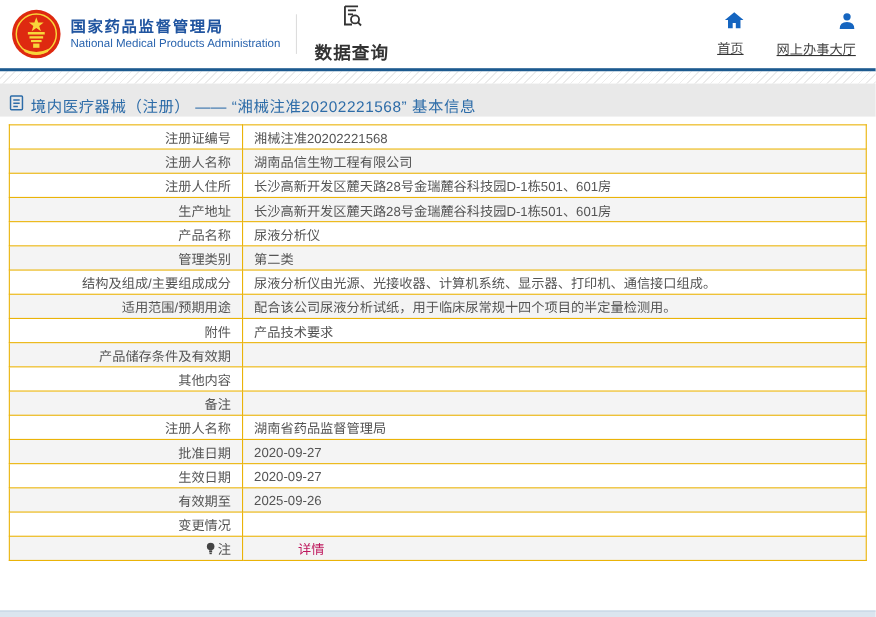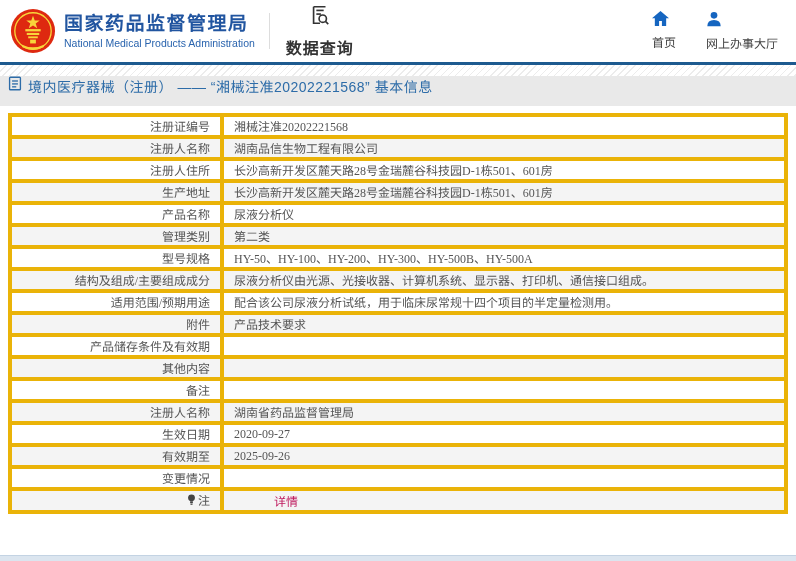--- a/index.html
+++ b/index.html
@@ -10,48 +10,48 @@
   }
   .page { position:relative; width:796px; height:561px; background:#fff; }
 
   
   .site-header {
     height:62px; display:flex; align-items:center; padding:0 18px 0 10px; background:#fff;
   }
   .brand { display:flex; align-items:center; gap:8px; }
   .emblem { width:46px; height:46px; flex:0 0 auto; }
   .brand-text .cn {
-    font-size:19px; font-weight:bold; color:#2155a0; letter-spacing:1.5px; line-height:1.15;
+    font-size:14px; font-weight:bold; color:#2155a0; letter-spacing:1.5px; line-height:1.15;
   }
   .brand-text .en { font-size:10.5px; color:#2a64ae; margin-top:2px; }
   .v-divider { width:1px; height:36px; background:#ddd; margin:0 16px 0 14px; }
   .data-query { display:flex; align-items:center; gap:5px; cursor:pointer;flex-direction:column; }
   .data-query .dq-label { font-size:16px; font-weight:bold; color:#333; letter-spacing:1px; }
   .top-nav { margin-left:auto; display:flex; gap:30px; }
-  .nav-item { display:flex; flex-direction:column; align-items:flex-start; gap:3px; cursor:pointer; }
+  .nav-item { display:flex; flex-direction:column; align-items:flex-end; gap:3px; cursor:pointer;text-decoration:underline; }
   .nav-item .nav-label { font-size:12px; color:#444; white-space:nowrap; }
 
   .blue-line { height:3px; background:#1d5a8f; }
   .hatch-band {
     height:11px;
     background:repeating-linear-gradient(135deg,#ffffff 0px,#ffffff 4px,#ececec 4px,#ececec 5px);
   }
 
   
   .title-bar {
-    height:30px; background:#e9e9e9; display:flex; align-items:flex-start; gap:6px; padding:0 8px;
+    height:30px; background:#e9e9e9; display:flex; align-items:flex-end; gap:6px; padding:0 8px;
   }
   .title-bar .tb-text { font-size:14px; color:#2d6ca8; letter-spacing:0.5px; }
 
   
   .content { padding:7px 8px 0 8px; }
   table.info { width:780px; border-collapse:collapse; table-layout:fixed; }
   table.info th, table.info td {
-    border:4px solid #eab308; height:22px; font-size:12px; font-weight:normal;
-    white-space:nowrap; overflow:hidden;font-family:Liberation Serif, serif;
+    border:1px solid #eab308; height:22px; font-size:12px; font-weight:normal;
+    white-space:nowrap; overflow:hidden;
   }
   table.info th {
     width:212px; text-align:right; padding-right:10px; color:#555;
   }
   table.info td { padding-left:10px; color:#555; }
   table.info tr:nth-child(even) { background:#f4f4f4; }
   table.info a.detail-link { color:#be185d; text-decoration:none; cursor:pointer;margin-left:40px; }
   .note-icon-wrap { display:inline-block; vertical-align:-1px; margin-right:2px; }
 
   
@@ -157,24 +157,20 @@
           </tr>
           <tr>
             <th>产品名称</th>
             <td>尿液分析仪</td>
           </tr>
           <tr>
             <th>管理类别</th>
             <td>第二类</td>
           </tr>
           <tr>
-            <th>型号规格</th>
-            <td>HY-50、HY-100、HY-200、HY-300、HY-500B、HY-500A</td>
-          </tr>
-          <tr>
             <th>结构及组成/主要组成成分</th>
             <td>尿液分析仪由光源、光接收器、计算机系统、显示器、打印机、通信接口组成。</td>
           </tr>
           <tr>
             <th>适用范围/预期用途</th>
             <td>配合该公司尿液分析试纸，用于临床尿常规十四个项目的半定量检测用。</td>
           </tr>
           <tr>
             <th>附件</th>
             <td>产品技术要求</td>
@@ -187,20 +183,24 @@
             <th>其他内容</th>
             <td></td>
           </tr>
           <tr>
             <th>备注</th>
             <td></td>
           </tr>
           <tr>
             <th>注册人名称</th>
             <td>湖南省药品监督管理局</td>
+          </tr>
+          <tr>
+            <th>批准日期</th>
+            <td>2020-09-27</td>
           </tr>
           <tr>
             <th>生效日期</th>
             <td>2020-09-27</td>
           </tr>
           <tr>
             <th>有效期至</th>
             <td>2025-09-26</td>
           </tr>
           <tr>

